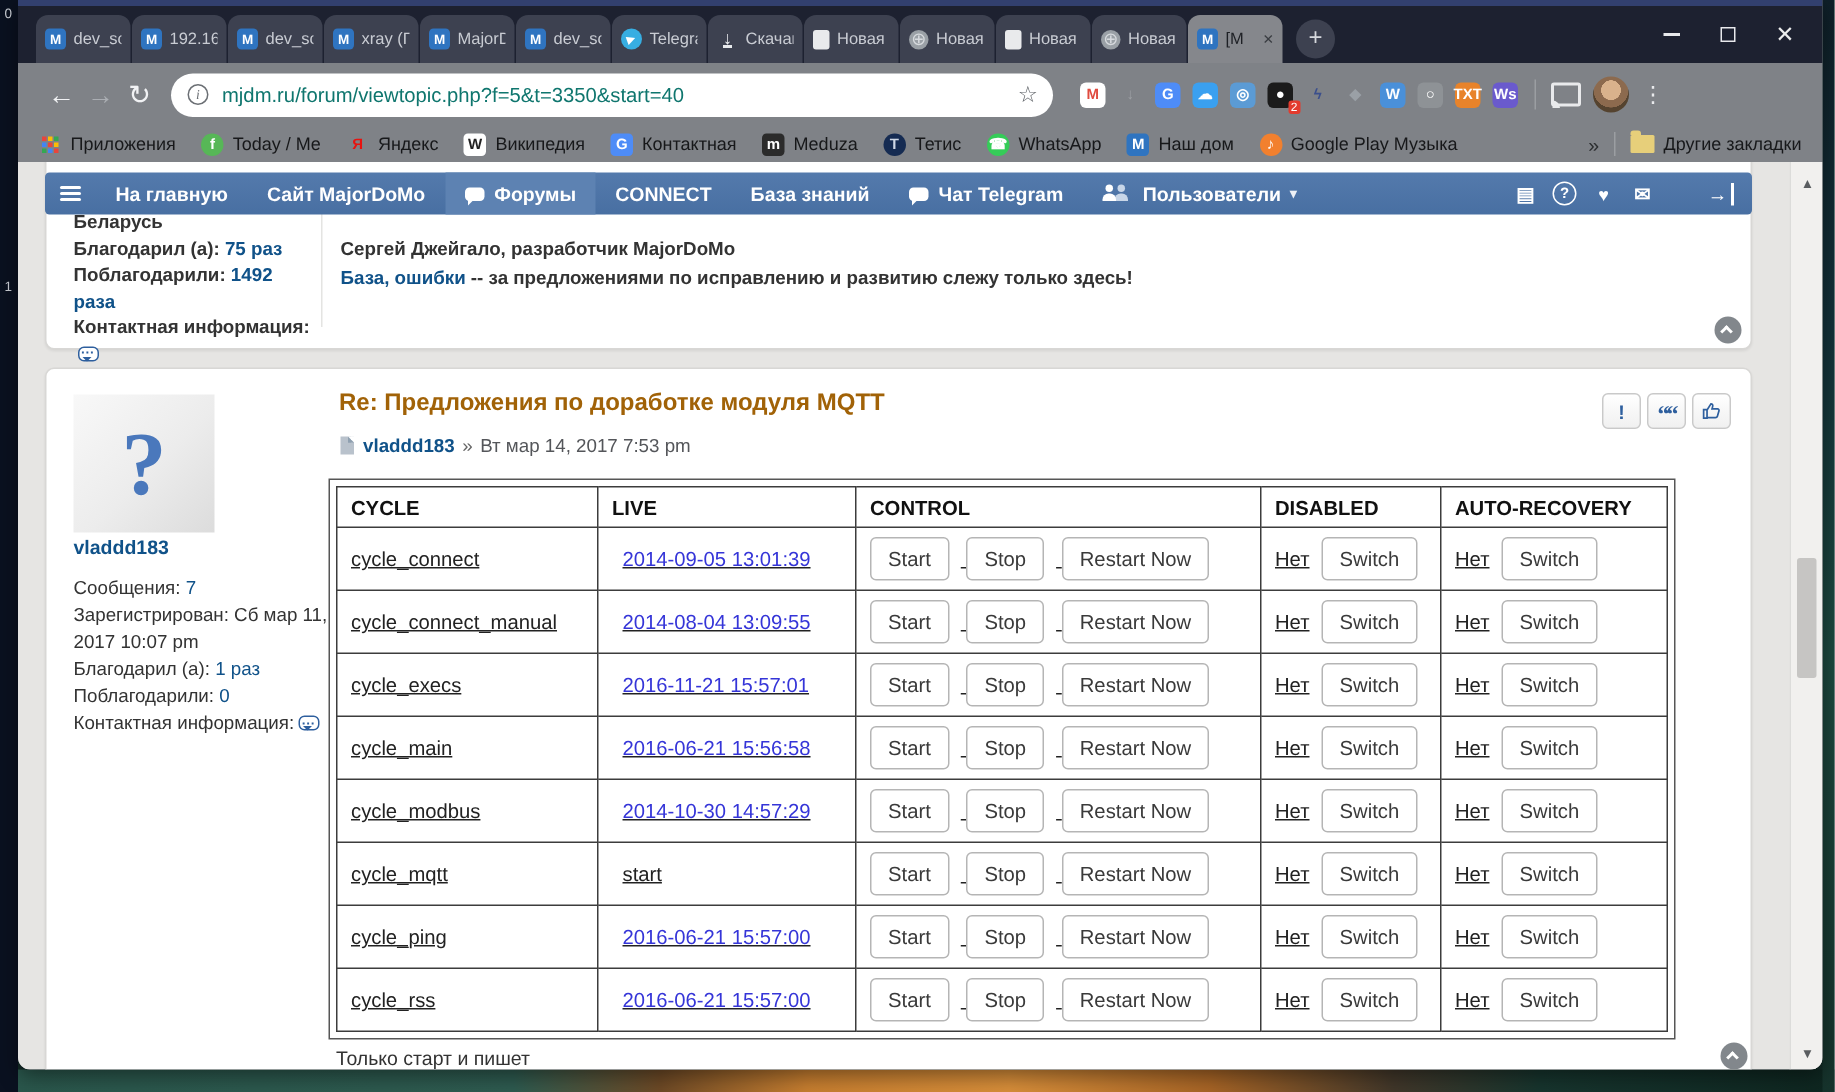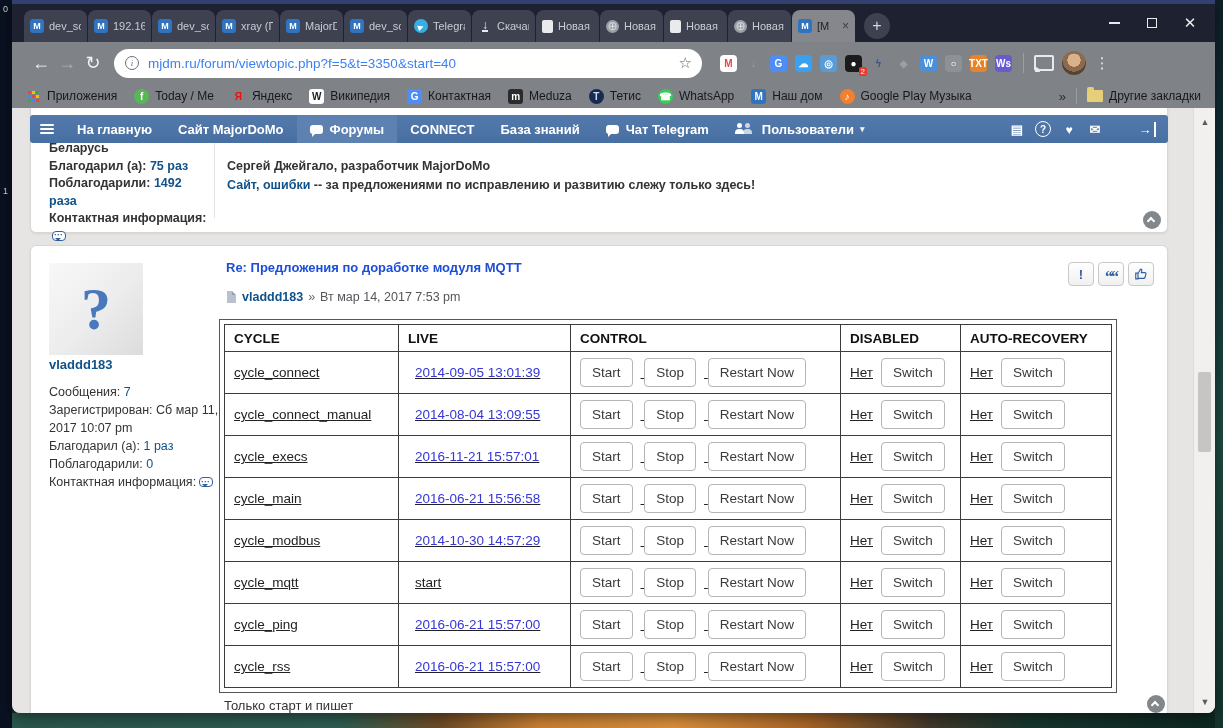--- a/index.html
+++ b/index.html
@@ -49,21 +49,21 @@
 
   
   .toolbar { height:42px; background:#7f8287; display:flex; align-items:center; padding-left:16px; }
   .nav-ic { font-size:18px; color:#f1f2f4; width:26px; text-align:center; flex:none; }
   .nav-ic.dim { color:#abaeb3; }
   .omnibox { margin-left:8px; width:588px; height:29px; background:#fff; border-radius:15px;
     display:flex; align-items:center; padding:0 10px 0 11px; flex:none; }
   .info-ic { width:14px; height:14px; border:1.4px solid #6b6f74; border-radius:50%;
     color:#6b6f74; font-size:9px; font-family:"Liberation Serif",serif; font-style:italic;
     display:flex; align-items:center; justify-content:center; flex:none; }
-  .url { margin-left:9px; font-size:13.5px; color:#3b82f6; flex:1; white-space:nowrap; overflow:hidden; }
+  .url { margin-left:9px; font-size:13.5px; color:#0f766e; flex:1; white-space:nowrap; overflow:hidden; }
   .star-ic { color:#5f6368; font-size:15px; flex:none; }
   .ext-row { display:flex; align-items:center; margin-left:14px; }
   .ext { width:25px; height:25px; display:flex; align-items:center; justify-content:center; position:relative; flex:none; }
   .ext .glyph { width:17px; height:17px; border-radius:4px; display:flex; align-items:center;
     justify-content:center; font-size:10px; font-weight:bold; }
   .ext .badge { position:absolute; right:-1px; bottom:0; background:#e33b2e; color:#fff;
     font-size:8px; padding:0 2px; border-radius:2px; line-height:9px; }
   .tb-divider { width:1px; height:20px; background:#9b9ea2; margin:0 7px; }
   .cast-ic { width:25px; height:22px; position:relative; }
   .cast-ic::before { content:""; position:absolute; left:3px; top:3px; width:16px; height:12px; border:2px solid #e9eaec; border-radius:2px; }
@@ -143,21 +143,21 @@
   .arrow1 { right:6px; bottom:3px; }
   .arrow2 { left:1116px; top:449px; }
 
   .avatar-box { position:absolute; left:18px; top:17px; width:94px; height:92px;
     background:linear-gradient(135deg,#f8f8f8 0%,#ececec 55%,#dcdcdc 100%);
     display:flex; align-items:center; justify-content:center; }
   .avatar-box span { font-size:60px; font-weight:bold; color:#4a78bc; font-family:"Liberation Serif",serif; }
   .uname { position:absolute; left:18px; top:111px; font-size:13px; font-weight:bold; color:#105289; }
   .p-stats { position:absolute; left:18px; top:137px; width:172px; font-size:12.5px; color:#333; line-height:18px; }
 
-  .post-title { position:absolute; left:195px; top:14px; font-size:13px; color:#1d4ed8;text-align:right; }
+  .post-title { position:absolute; left:195px; top:14px; font-size:16px; color:#a16207;text-align:right; }
   .post-actions { position:absolute; right:13px; top:16px; display:flex; }
   .act-btn { width:26px; height:24px; border:1px solid #c9c9c9; border-radius:4px; margin-left:4px;
     background:linear-gradient(180deg,#fff,#f0f0f0); color:#2e5f9e; font-weight:bold;
     display:flex; align-items:center; justify-content:center; font-size:13px; }
   .act-quote { font-family:"Liberation Serif",serif; letter-spacing:-2px; font-size:16px; line-height:8px; padding-top:6px; }
   .post-meta { position:absolute; left:196px; top:44px; font-size:12.5px; color:#54565a; display:flex; align-items:center; }
   .page-ic { width:9px; height:12px; background:#b9c2cc; margin-right:6px; position:relative; }
   .page-ic::before { content:""; position:absolute; right:0; top:0; border:2.5px solid #fff; border-left-color:#8fa0b0; border-bottom-color:#8fa0b0; }
   .post-meta b { color:#105289; margin-right:5px; }
   .post-meta .sep { margin-right:5px; color:#666; }
@@ -517,21 +517,21 @@
           <div><span>Поблагодарили: </span><a class="lnk">1492 раза</a></div>
 
           <div><span>Контактная информация:</span><span class="bubble-o"></span></div>
 
       </div>
       <div class="v-divider"></div>
       <div class="sig">
 
           <div><span>Сергей Джейгало, разработчик MajorDoMo</span></div>
 
-          <div><a class="lnk">Сайт, ошибки</a><span> -- за предложениями по исправлению и развитию слежу только здесь!</span></div>
+          <div><a class="lnk">База, ошибки</a><span> -- за предложениями по исправлению и развитию слежу только здесь!</span></div>
 
 
       </div>
       <div class="top-arrow arrow1">
           <i></i>
         </div>
     </div>
 
     <div class="panel panel2">
       <div class="avatar-box">

